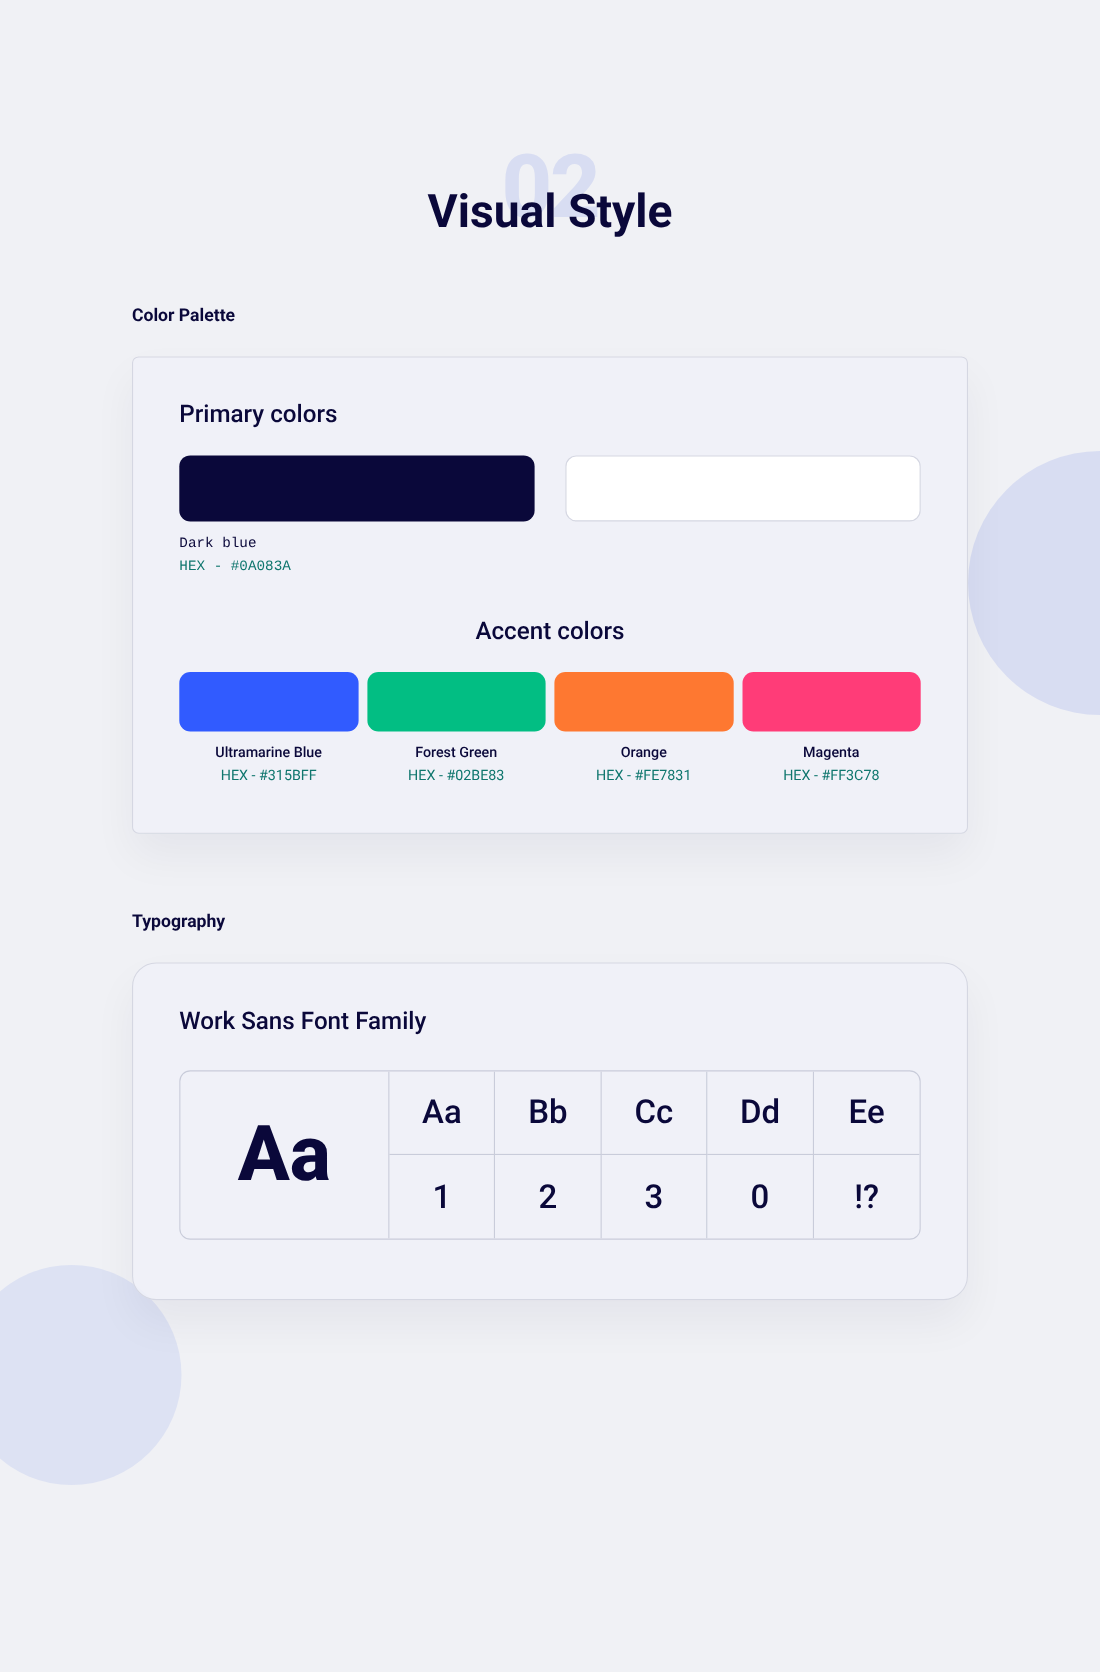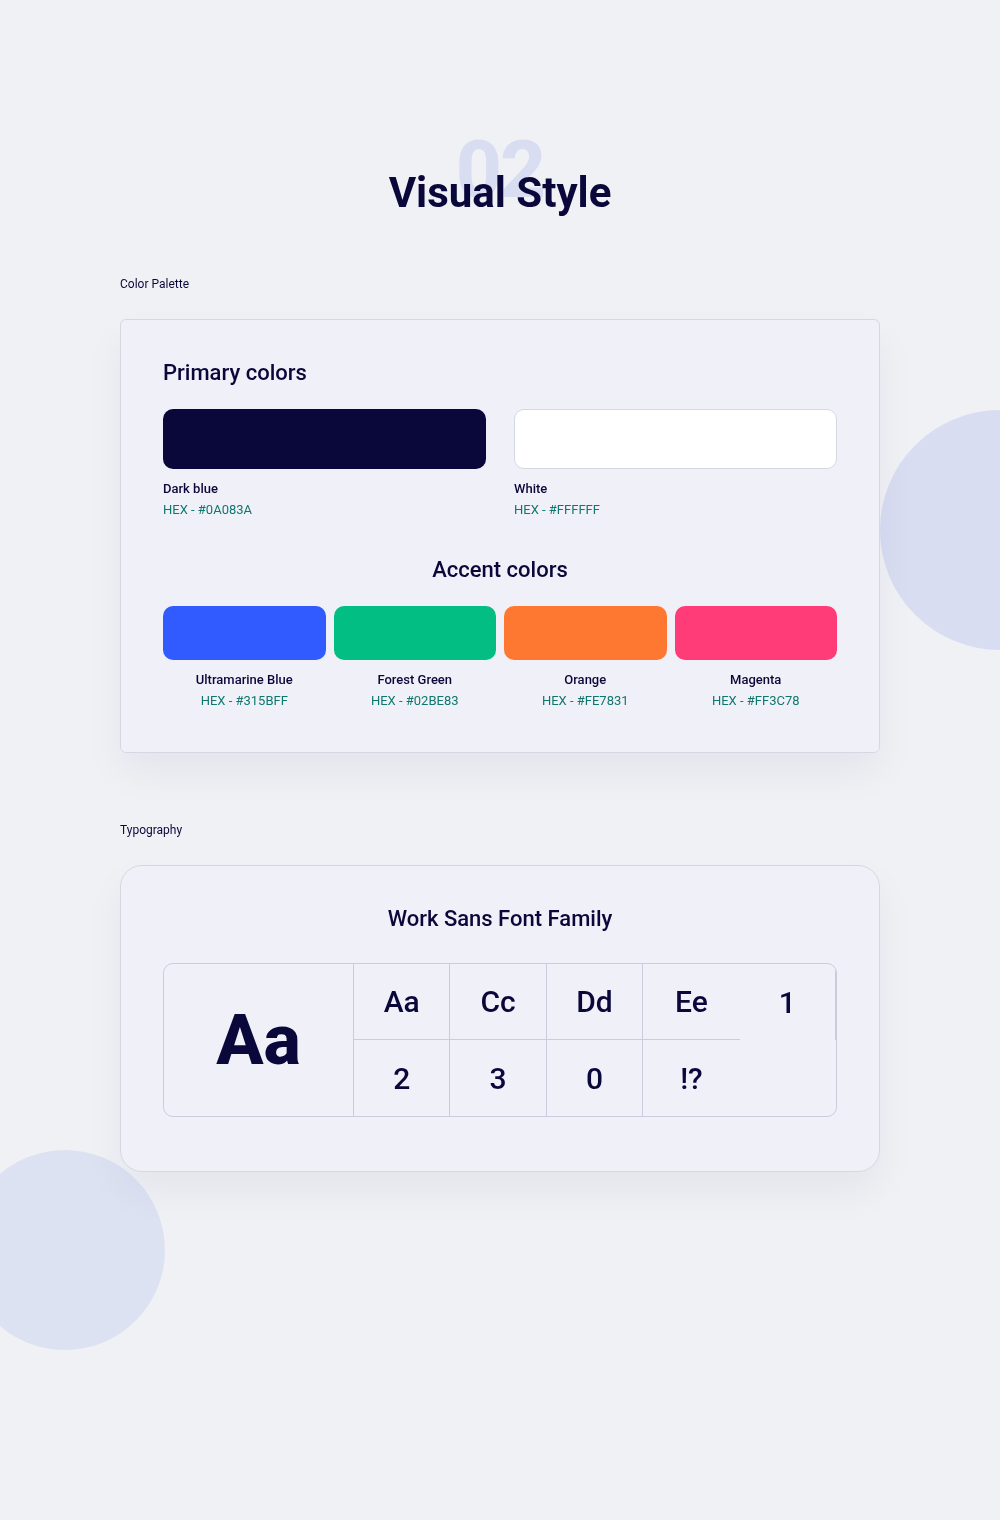--- a/index.html
+++ b/index.html
@@ -50,22 +50,22 @@
     letter-spacing: -2px;
   }
   .title-text {
     font-size: 42px;
     font-weight: 700;
     color: #0A083A;
     margin-top: -42px;
     position: relative;
   }
   .section-label {
-    font-size: 12px;
-    font-weight: 400;
+    font-size: 16px;
+    font-weight: 700;
     color: #0A083A;
     margin-bottom: 28px;
   }
   .card {
     background: rgba(240, 241, 248, 0.85);
     border: 1px solid #d5d7e2;
     border-radius: 6px;
     padding: 40px 42px 44px 42px;
     box-shadow: 0 20px 40px rgba(10,8,58,0.05);
     backdrop-filter: blur(4px);
@@ -74,20 +74,21 @@
     font-size: 22px;
     font-weight: 500;
     color: #0A083A;
     margin-bottom: 24px;
   }
   .primary-row {
     display: grid;
     grid-template-columns: 1fr 1fr;
     gap: 28px;
     margin-bottom: 14px;
+    font-family: Liberation Mono, monospace;
   }
   .swatch {
     height: 60px;
     border-radius: 10px;
   }
   .swatch.white { border: 1px solid #d5d7e2; }
   .swatch-meta { margin-top: 12px; }
   .swatch-name {
     font-size: 13px;
     font-weight: 500;
@@ -108,21 +109,20 @@
     height: 54px;
     border-radius: 10px;
   }
   .spacer { height: 70px; }
   .typo-card {
     background: rgba(240, 241, 248, 0.85);
     border: 1px solid #d5d7e2;
     border-radius: 22px;
     padding: 40px 42px 54px 42px;
     box-shadow: 0 20px 40px rgba(10,8,58,0.05);
-    text-align: center;
   }
   .font-table {
     display: grid;
     grid-template-columns: 190px repeat(5, 1fr);
     border: 1px solid #c9ccda;
     border-radius: 10px;
     overflow: hidden;
     margin-top: 32px;
   }
   .cell {
@@ -171,24 +171,20 @@
     <div class="primary-row">
       <div>
         <div class="swatch" style="background:#0A083A"></div>
         <div class="swatch-meta">
           <div class="swatch-name">Dark blue</div>
           <div class="swatch-hex">HEX - #0A083A</div>
         </div>
       </div>
       <div>
         <div class="swatch white" style="background:#FFFFFF"></div>
-        <div class="swatch-meta">
-          <div class="swatch-name">White</div>
-          <div class="swatch-hex">HEX - #FFFFFF</div>
-        </div>
       </div>
     </div>
 
     <div class="accent-section">
       <div class="group-title">Accent colors</div>
       <div class="accent-row">
         <div>
           <div class="accent-swatch" style="background:#315BFF"></div>
           <div class="swatch-meta">
             <div class="swatch-name">Ultramarine Blue</div>
@@ -224,20 +220,21 @@
 
   <div class="section-label">Typography</div>
 
   <div class="typo-card">
     <div class="group-title">Work Sans Font Family</div>
 
     <div class="font-table">
       <div class="big-cell">Aa</div>
 
       <div class="cell row-cell row1">Aa</div>
+      <div class="cell row-cell row1">Bb</div>
       <div class="cell row-cell row1">Cc</div>
       <div class="cell row-cell row1">Dd</div>
       <div class="cell row-cell row1 col5">Ee</div>
 
       <div class="cell row-cell">1</div>
       <div class="cell row-cell">2</div>
       <div class="cell row-cell">3</div>
       <div class="cell row-cell">0</div>
       <div class="cell row-cell col5">!?</div>
     </div>

